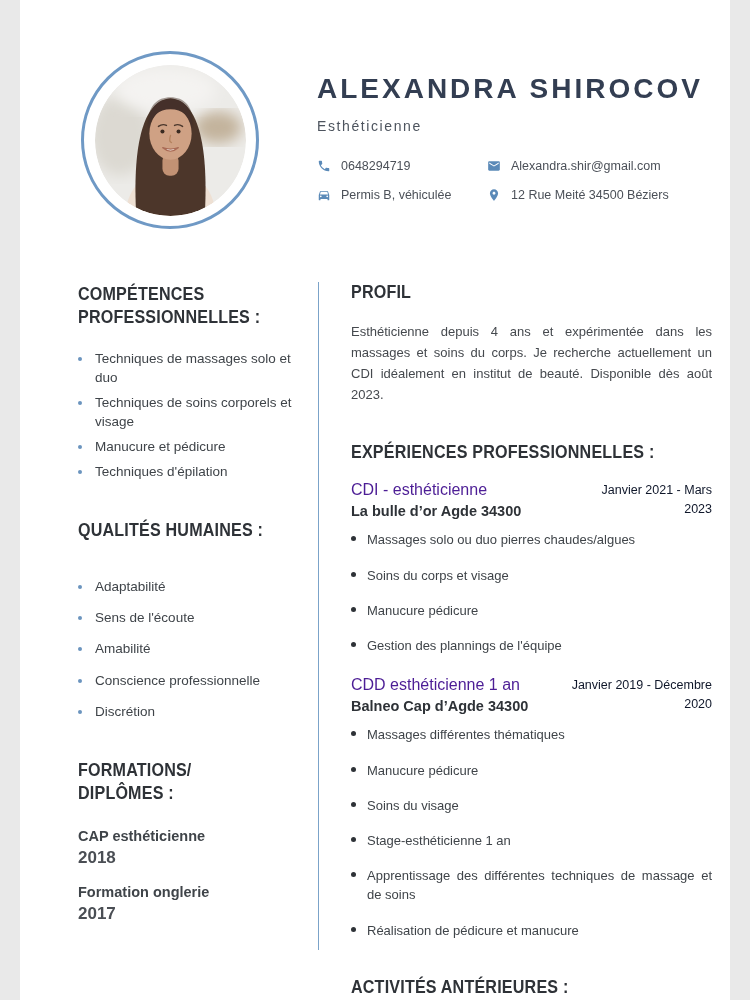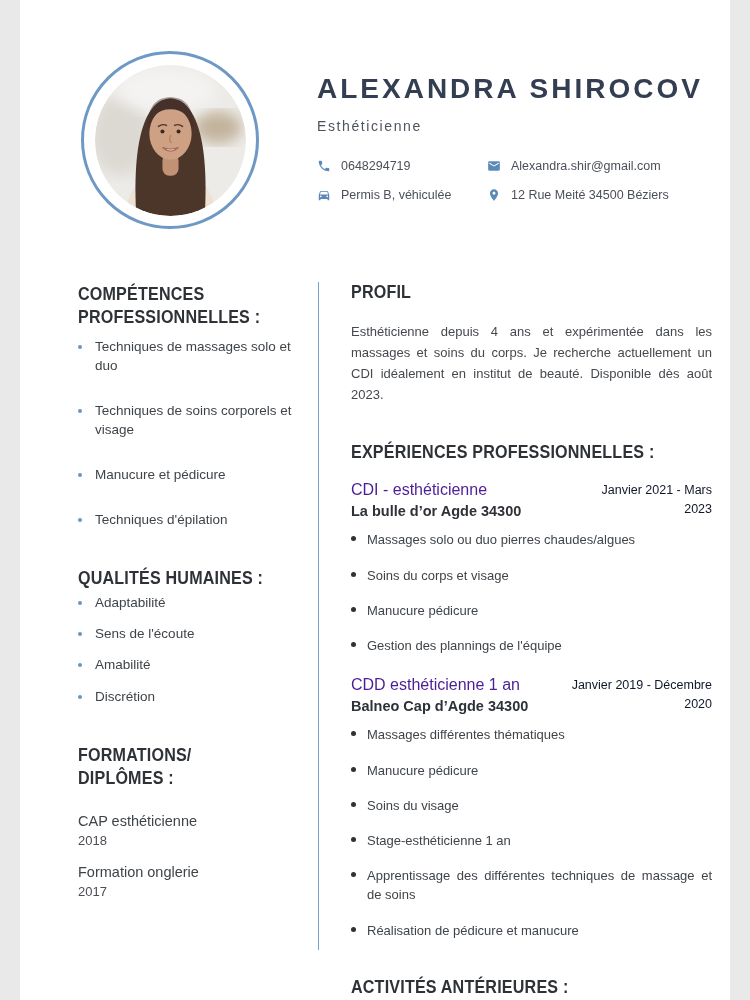--- a/index.html
+++ b/index.html
@@ -72,36 +72,36 @@
     font-weight: 800;
     color: #2e3237;
     line-height: 1.32;
     white-space: pre-line;
     letter-spacing: 0.2px;
     transform: scaleX(0.92);
     transform-origin: 0 50%;
   }
 
   
-  .blist { margin-top: 9px; display: flex; flex-direction: column; gap: 26px; list-style: none; }
-  .blist.tight { gap: 12.5px; margin-top: 4px; }
+  .blist { margin-top: 21px; display: flex; flex-direction: column; gap: 6px; list-style: none; }
+  .blist.tight { gap: 12.5px; margin-top: 36px; }
   .blist li { display: flex; gap: 13px; }
   .bdot {
     flex: 0 0 4px; width: 4px; height: 4px;
     margin-top: 7px; border-radius: 50%;
     background: #6b94be;
   }
   .blist .btxt { font-size: 13.5px; line-height: 1.4; color: #3f4449; }
 
   .sec-gap { margin-top: 37px; }
 
-  .edu { margin-top: 23px; }
+  .edu { margin-top: 23px; font-weight: bold; }
   .edu + .edu { margin-top: 16px; }
   .edu-title { font-size: 14.5px; color: #3f4449; }
-  .edu-year  { font-size: 13px; color: #4a4e54; margin-top: 4px; }
+  .edu-year  { font-size: 17px; color: #4a4e54; margin-top: 4px; }
 
   
   .profile-text {
     margin-top: 17px;
     font-size: 13px;
     line-height: 1.62;
     text-align: justify;
     color: #45494e;
   }
   .mt-exp { margin-top: 36px; }
@@ -245,20 +245,24 @@
       <li>
           <span class="bdot"></span>
           <span class="btxt">Sens de l'écoute</span>
         </li>
       <li>
           <span class="bdot"></span>
           <span class="btxt">Amabilité</span>
         </li>
       <li>
           <span class="bdot"></span>
+          <span class="btxt">Conscience professionnelle</span>
+        </li>
+      <li>
+          <span class="bdot"></span>
           <span class="btxt">Discrétion</span>
         </li>
     </ul>
 
     <h2 class="sec-gap">FORMATIONS/
 DIPLÔMES :</h2>
     <div class="edu">
       <div class="edu-title">CAP esthéticienne</div>
       <div class="edu-year">2018</div>
     </div>

